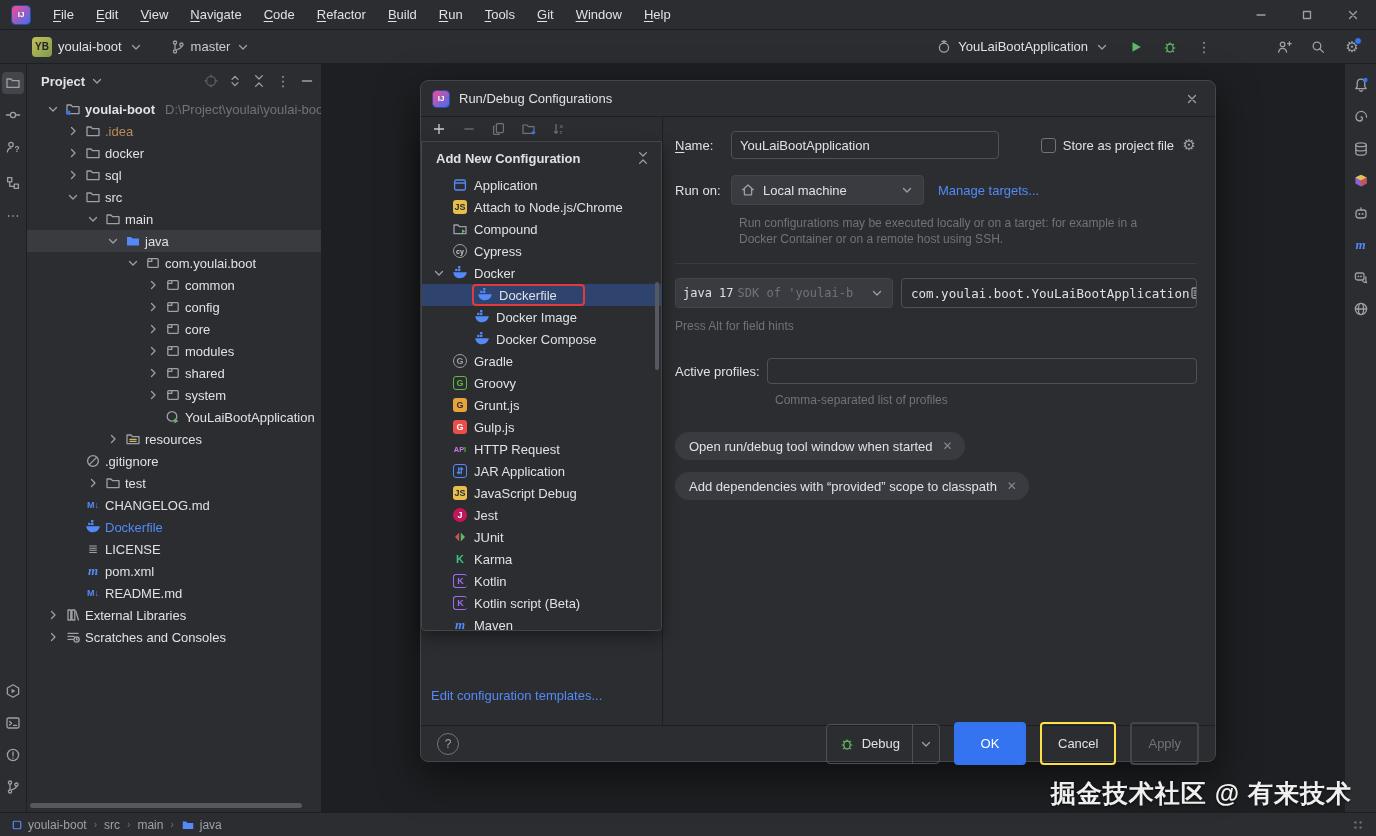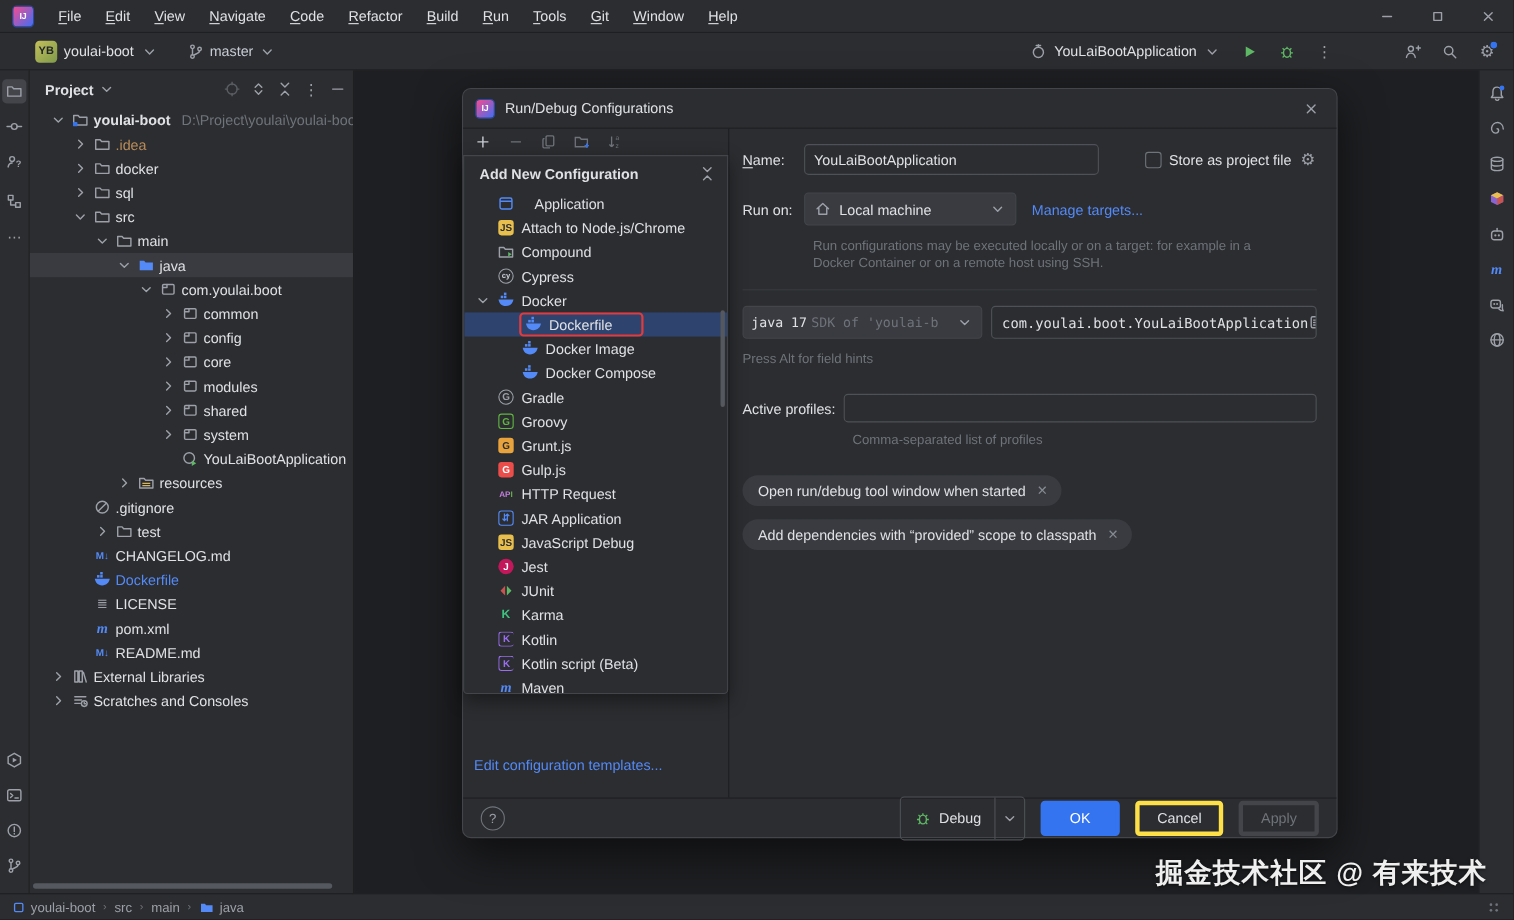--- a/index.html
+++ b/index.html
@@ -99,21 +99,21 @@
   .profiles-label{width:92px;flex:0 0 auto;}
   .profiles-input{flex:1;height:26px;}
   .profiles-hint{margin:8px 0 0 100px;}
   .chips{margin-top:24px;display:flex;flex-direction:column;gap:12px;align-items:flex-start;}
   .chip{height:28px;background:#393b40;border-radius:14px;display:flex;align-items:center;gap:10px;padding:0 12px 0 14px;}
   .chip .x{color:#868a91;font-size:12px;}
 
   .dlg-footer{height:36px;border-top:1px solid #1e1f22;display:flex;align-items:center;padding:0 16px;}
   .help-circle{width:22px;height:22px;border:1px solid #6f737a;border-radius:50%;color:#9da0a8;display:flex;align-items:center;justify-content:center;font-size:12px;}
   .footer-btns{margin-left:auto;display:flex;gap:14px;align-items:center;}
-  .btn{height:32px;border-radius:4px;display:flex;align-items:center;justify-content:center;padding:0 16px;border:4px solid #fde047;color:#dfe1e5;}
+  .btn{height:43px;border-radius:4px;display:flex;align-items:center;justify-content:center;padding:0 16px;border:2px solid #fde047;color:#dfe1e5;}
   .btn.primary{background:#3574f0;border-color:#3574f0;color:#fff;min-width:72px;font-weight:400;}
   .btn.disabled{border-color:#43454a;color:#6f737a;}
   .split-btn{display:flex;height:40px;border:1px solid #4e5157;border-radius:4px;align-items:stretch;}
   .split-main{display:flex;align-items:center;gap:7px;padding:0 12px;}
   .split-sep{width:1px;background:#4e5157;}
   .split-arrow{width:26px;display:flex;align-items:center;justify-content:center;}
 
   
   .statusbar{position:absolute;left:0;bottom:0;width:1376px;height:24px;background:#2b2d30;border-top:1px solid #1e1f22;display:flex;align-items:center;padding:0 10px;color:#9da0a8;font-size:12px;}
   .crumbs{display:flex;align-items:center;gap:7px;}
@@ -829,21 +829,21 @@
           <span class="popup-title">Add New Configuration</span>
           <span class="icon popup-collapse">
               <svg width="16" height="16" viewBox="0 0 16 16">
                 <path d="M4.6 2.6 8 6l3.4-3.4M4.6 13.4 8 10l3.4 3.4" stroke="#9da0a8" fill="none" stroke-width="1.3" stroke-linecap="round" stroke-linejoin="round"></path>
               </svg>
             </span>
         </div>
         <div class="cfg-list" id="cfg-list">
             <div class="cfg-row" style="padding-left: 10px;">
               <span class="chev"></span>
-              <span style="display: inline-flex; align-items: center; gap: 18px;">
+              <span style="display: inline-flex; align-items: center; gap: 6px;">
                 <span class="icon">
                   <svg width="16" height="16" viewBox="0 0 16 16">
                     <rect x="2.6" y="3" width="10.8" height="10" rx="1.6" stroke="#548af7" fill="none" stroke-width="1.3"></rect>
                     <path d="M2.6 6h10.8" stroke="#548af7" stroke-width="1.3"></path>
                   </svg>
                 </span>
                 <span>Application</span>
               </span>
             </div>
             <div class="cfg-row" style="padding-left: 10px;">

